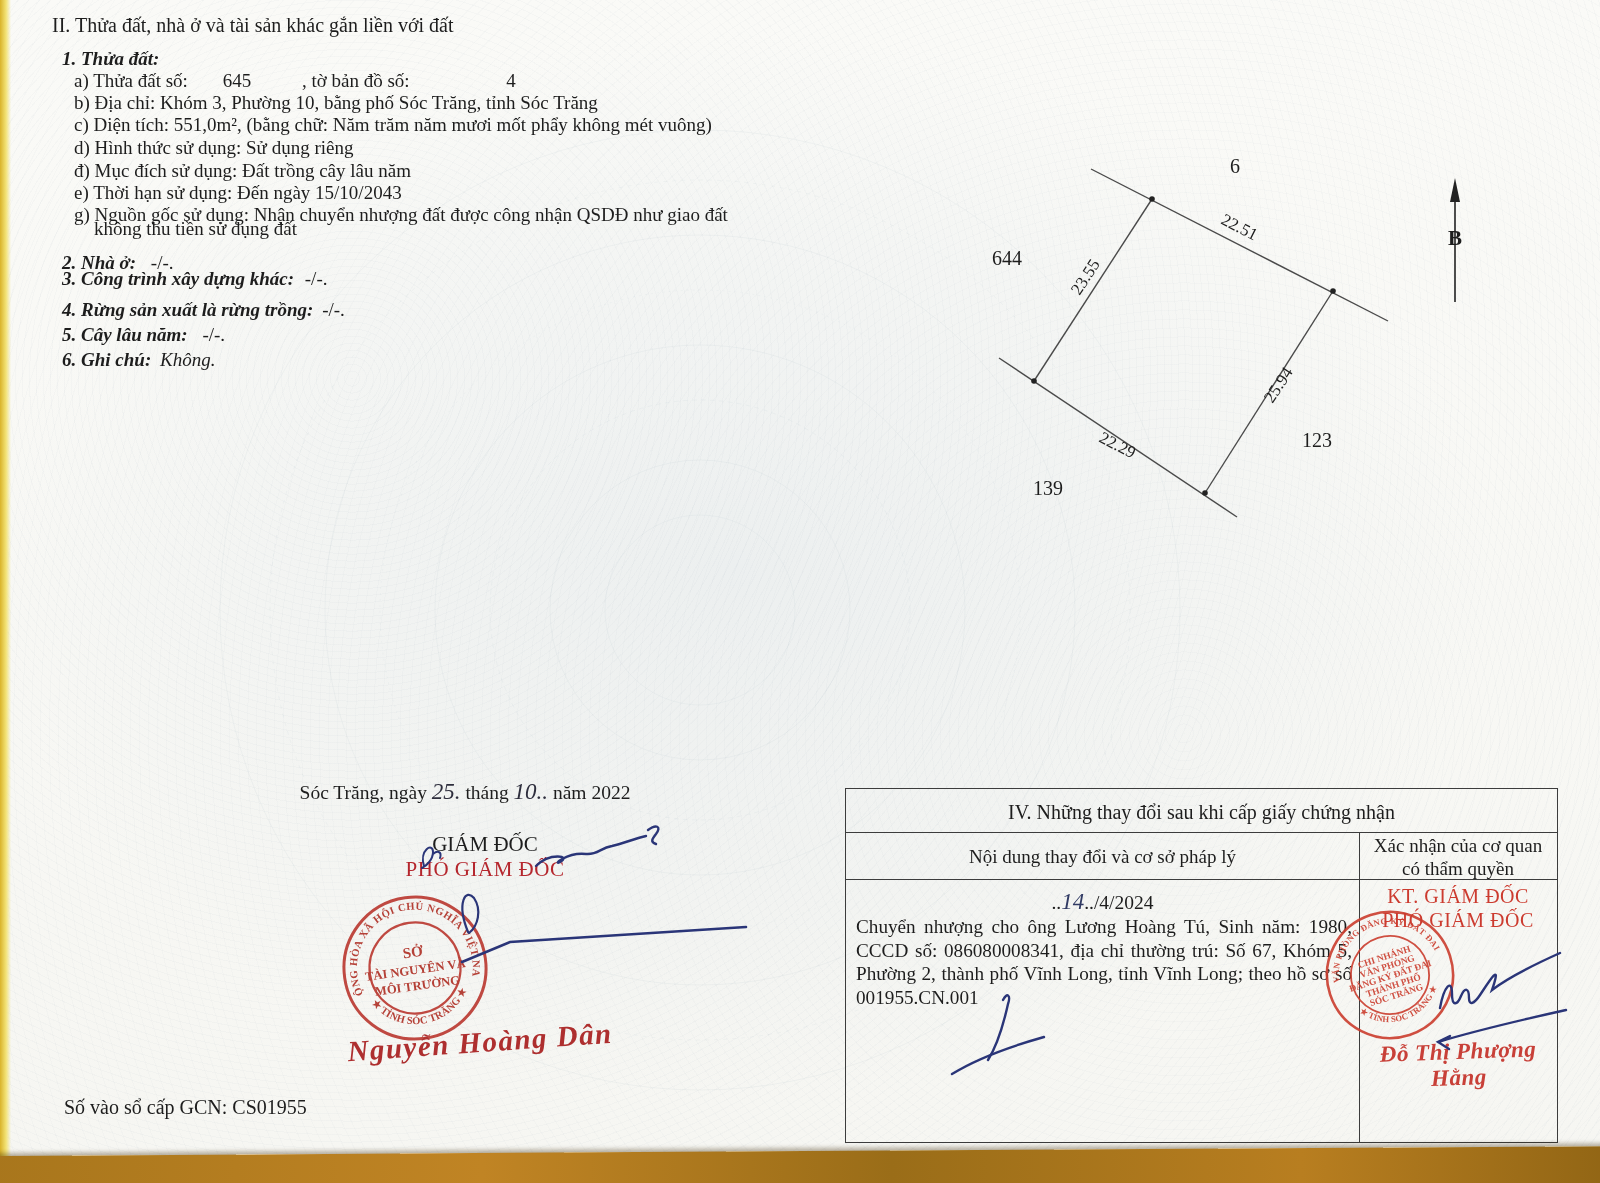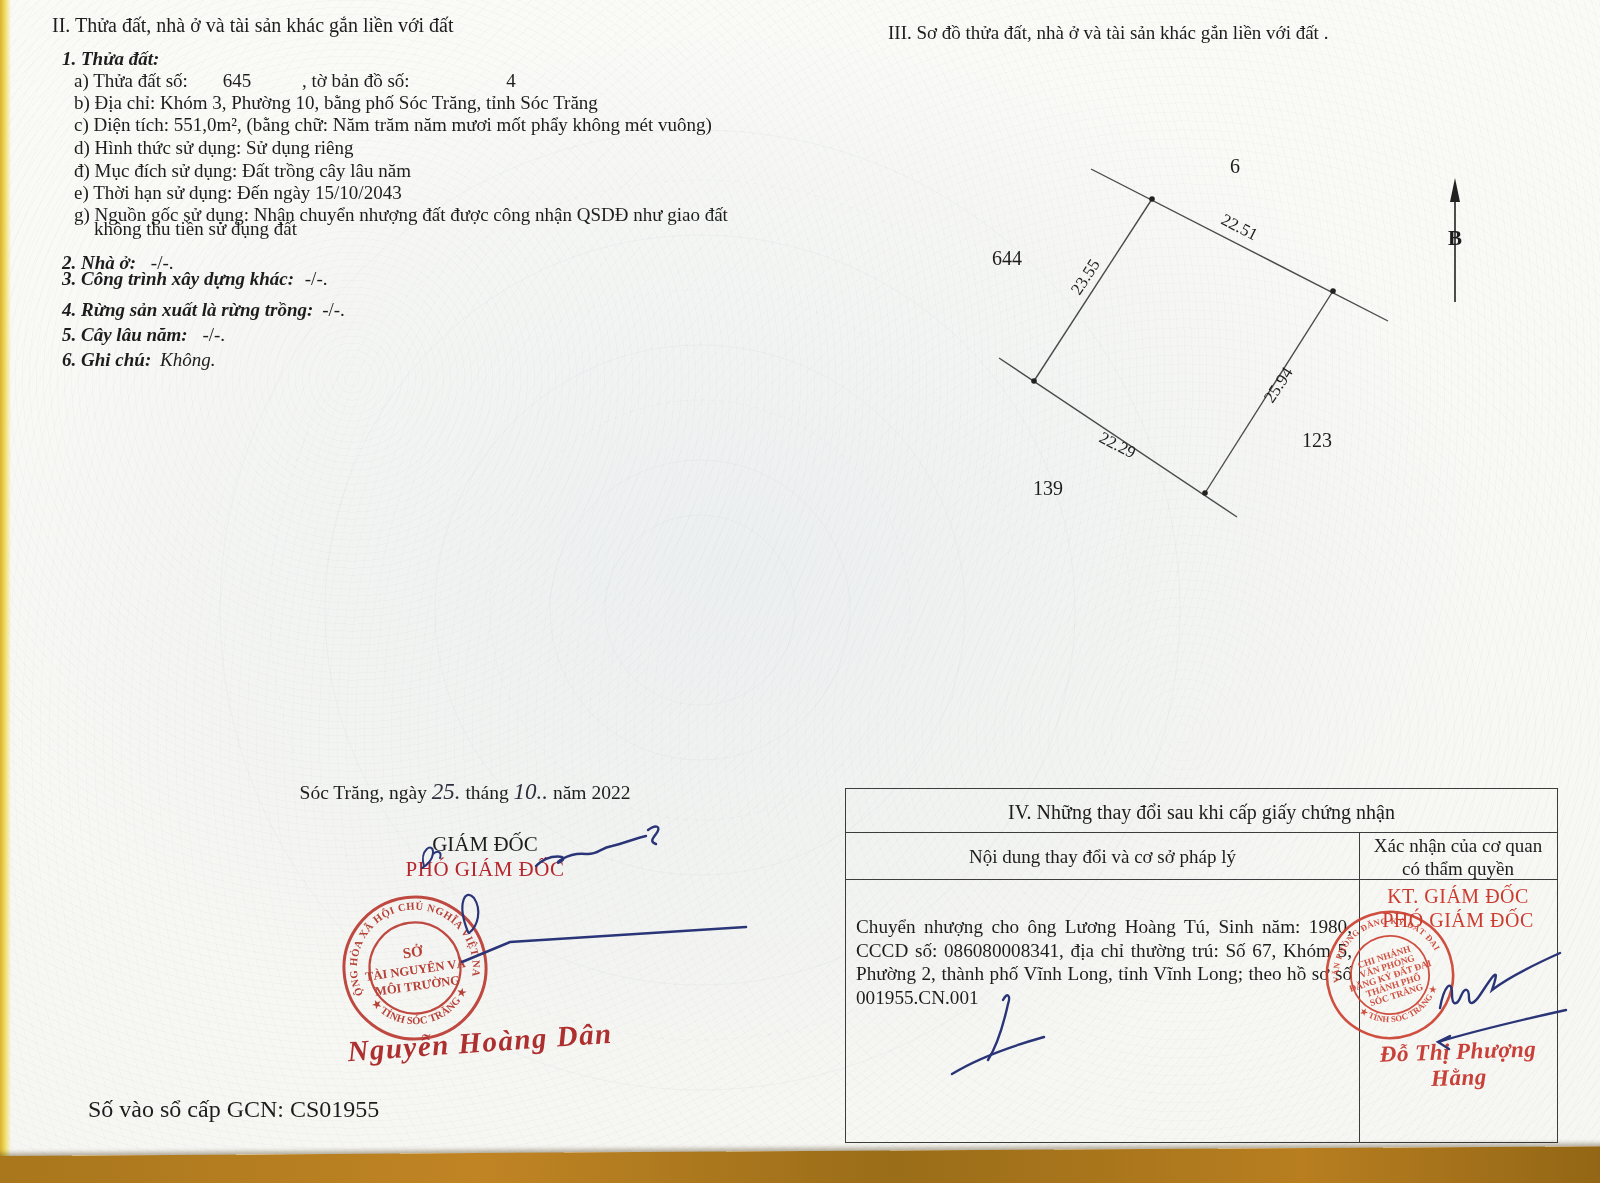--- a/index.html
+++ b/index.html
@@ -85,21 +85,20 @@
   </div>
   <div class="abs ln" style="left:62px;top:324px;">
     <span class="bi">5. Cây lâu năm:</span>
     <span style="margin-left:10px;">-/-.</span>
   </div>
   <div class="abs ln" style="left:62px;top:349px;">
     <span class="bi">6. Ghi chú:</span>
     <span class="it" style="margin-left:4px;">Không.</span>
   </div>
 
-  <div class="abs ln b" style="left:888px;top:22px;">III. Sơ đồ thửa đất, nhà ở và tài sản khác gắn liền với đất .</div>
 
   <svg class="abs" style="left:950px;top:120px;" width="610" height="460" viewBox="0 0 610 460">
     <g stroke="#4a4a4a" stroke-width="1.4" fill="none">
       <line x1="141" y1="49" x2="438" y2="201"></line>
       <line x1="49" y1="238" x2="287" y2="397"></line>
       <line x1="202" y1="79" x2="84" y2="261"></line>
       <line x1="383" y1="171" x2="255" y2="373"></line>
     </g>
     <g fill="#222">
       <circle cx="202" cy="79" r="2.8"></circle>
@@ -151,33 +150,36 @@
       <g text-anchor="middle" fill="#b03228" font-weight="bold" font-family="Liberation Serif, DejaVu Serif, serif">
         <text x="78" y="67" font-size="15">SỞ</text>
         <text x="78" y="84" font-size="12.6">TÀI NGUYÊN VÀ</text>
         <text x="78" y="100" font-size="12.6">MÔI TRƯỜNG</text>
       </g>
     </g>
   </svg>
 
   <div class="abs script" style="left:310px;top:1026px;width:340px;text-align:center;font-size:29px;color:#ae2f2f;transform:rotate(-4deg);">Nguyễn Hoàng Dân</div>
 
-  <div class="abs ln" style="left:88px;top:1096px;font-size:24px;">Số vào sổ cấp GCN: CS01955</div>
+  <div class="abs ln" style="left:64px;top:1096px;font-size:20px;">Số vào sổ cấp GCN: CS01955</div>
 
   <div id="tbl">
     <div class="trow cell-center b" style="top:0;height:44px;line-height:46px;border-bottom:1.4px solid #3c3c3c;font-size:20px;">IV. Những thay đổi sau khi cấp giấy chứng nhận</div>
     <div class="trow" style="top:44px;height:47px;border-bottom:1.4px solid #3c3c3c;">
       <div class="abs cell-center" style="left:0;top:0;width:513px;height:47px;line-height:47px;font-size:19px;">Nội dung thay đổi và cơ sở pháp lý</div>
       <div class="abs cell-center" style="left:513px;top:0;width:198px;height:47px;font-size:19px;line-height:23px;padding-top:1px;box-sizing:border-box;">
         <div>Xác nhận của cơ quan</div>
         <div>có thẩm quyền</div>
       </div>
     </div>
     <div class="vcol"></div>
 
+    <div class="abs cell-center" style="left:0;top:100px;width:513px;font-size:19.5px;">
+      <span>..</span><span class="hand" style="color:#303a63;">14</span><span>../4/2024</span>
+    </div>
     <div class="abs" style="left:10px;top:126px;width:496px;font-size:19.2px;line-height:23.5px;text-align:justify;">
       <span>Chuyển nhượng cho </span><span class="b">ông Lương Hoàng Tú, Sinh năm: 1980, CCCD số: 086080008341</span><span>, địa chỉ thường trú: Số 67, Khóm 5, Phường 2, thành phố Vĩnh Long, tỉnh Vĩnh Long; theo hồ sơ số 001955.CN.001</span>
     </div>
 
     <div class="abs cell-center b" style="left:513px;top:96px;width:198px;font-size:20px;color:#cc3b2f;letter-spacing:.5px;">KT. GIÁM ĐỐC</div>
     <div class="abs cell-center b" style="left:513px;top:120px;width:198px;font-size:20px;color:#cc3b2f;letter-spacing:.5px;">PHÓ GIÁM ĐỐC</div>
     <div class="abs script" style="left:505px;top:250px;width:215px;text-align:center;font-size:23px;color:#c84038;transform:rotate(-2deg);letter-spacing:.5px;">Đỗ Thị Phượng Hằng</div>
   </div>
 
   <svg class="abs" style="left:1322px;top:907px;opacity:.9;" width="136" height="136" viewBox="0 0 136 136">

